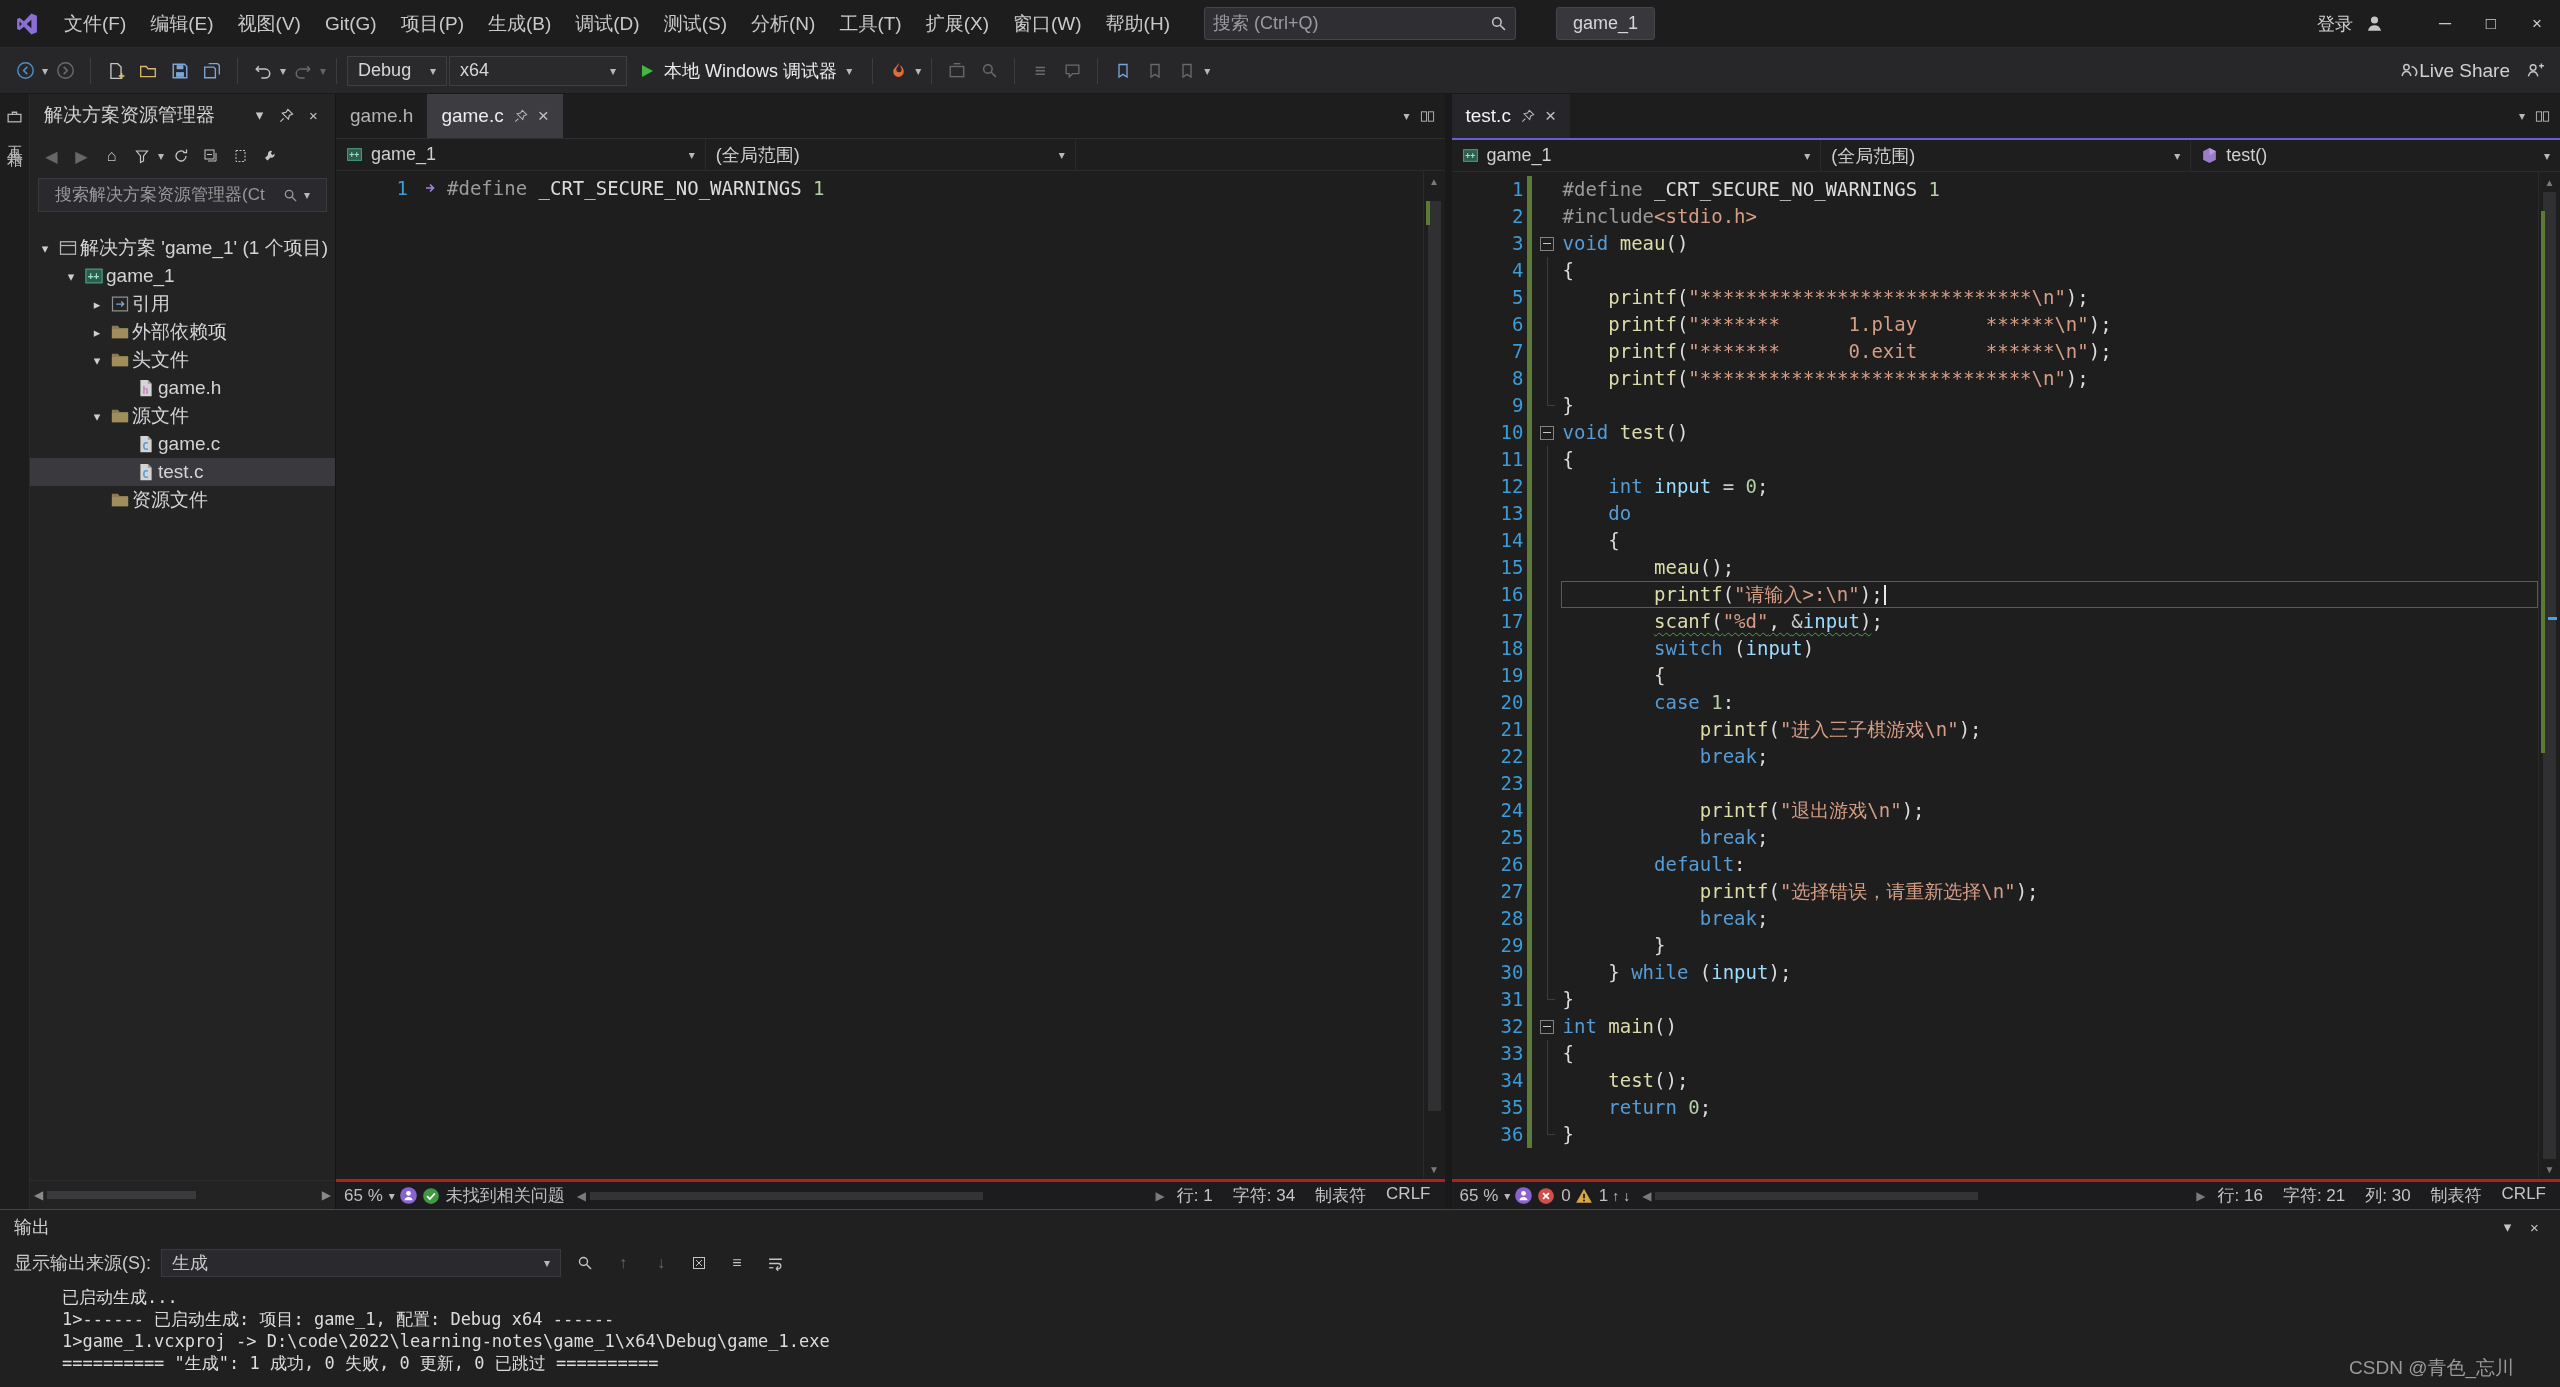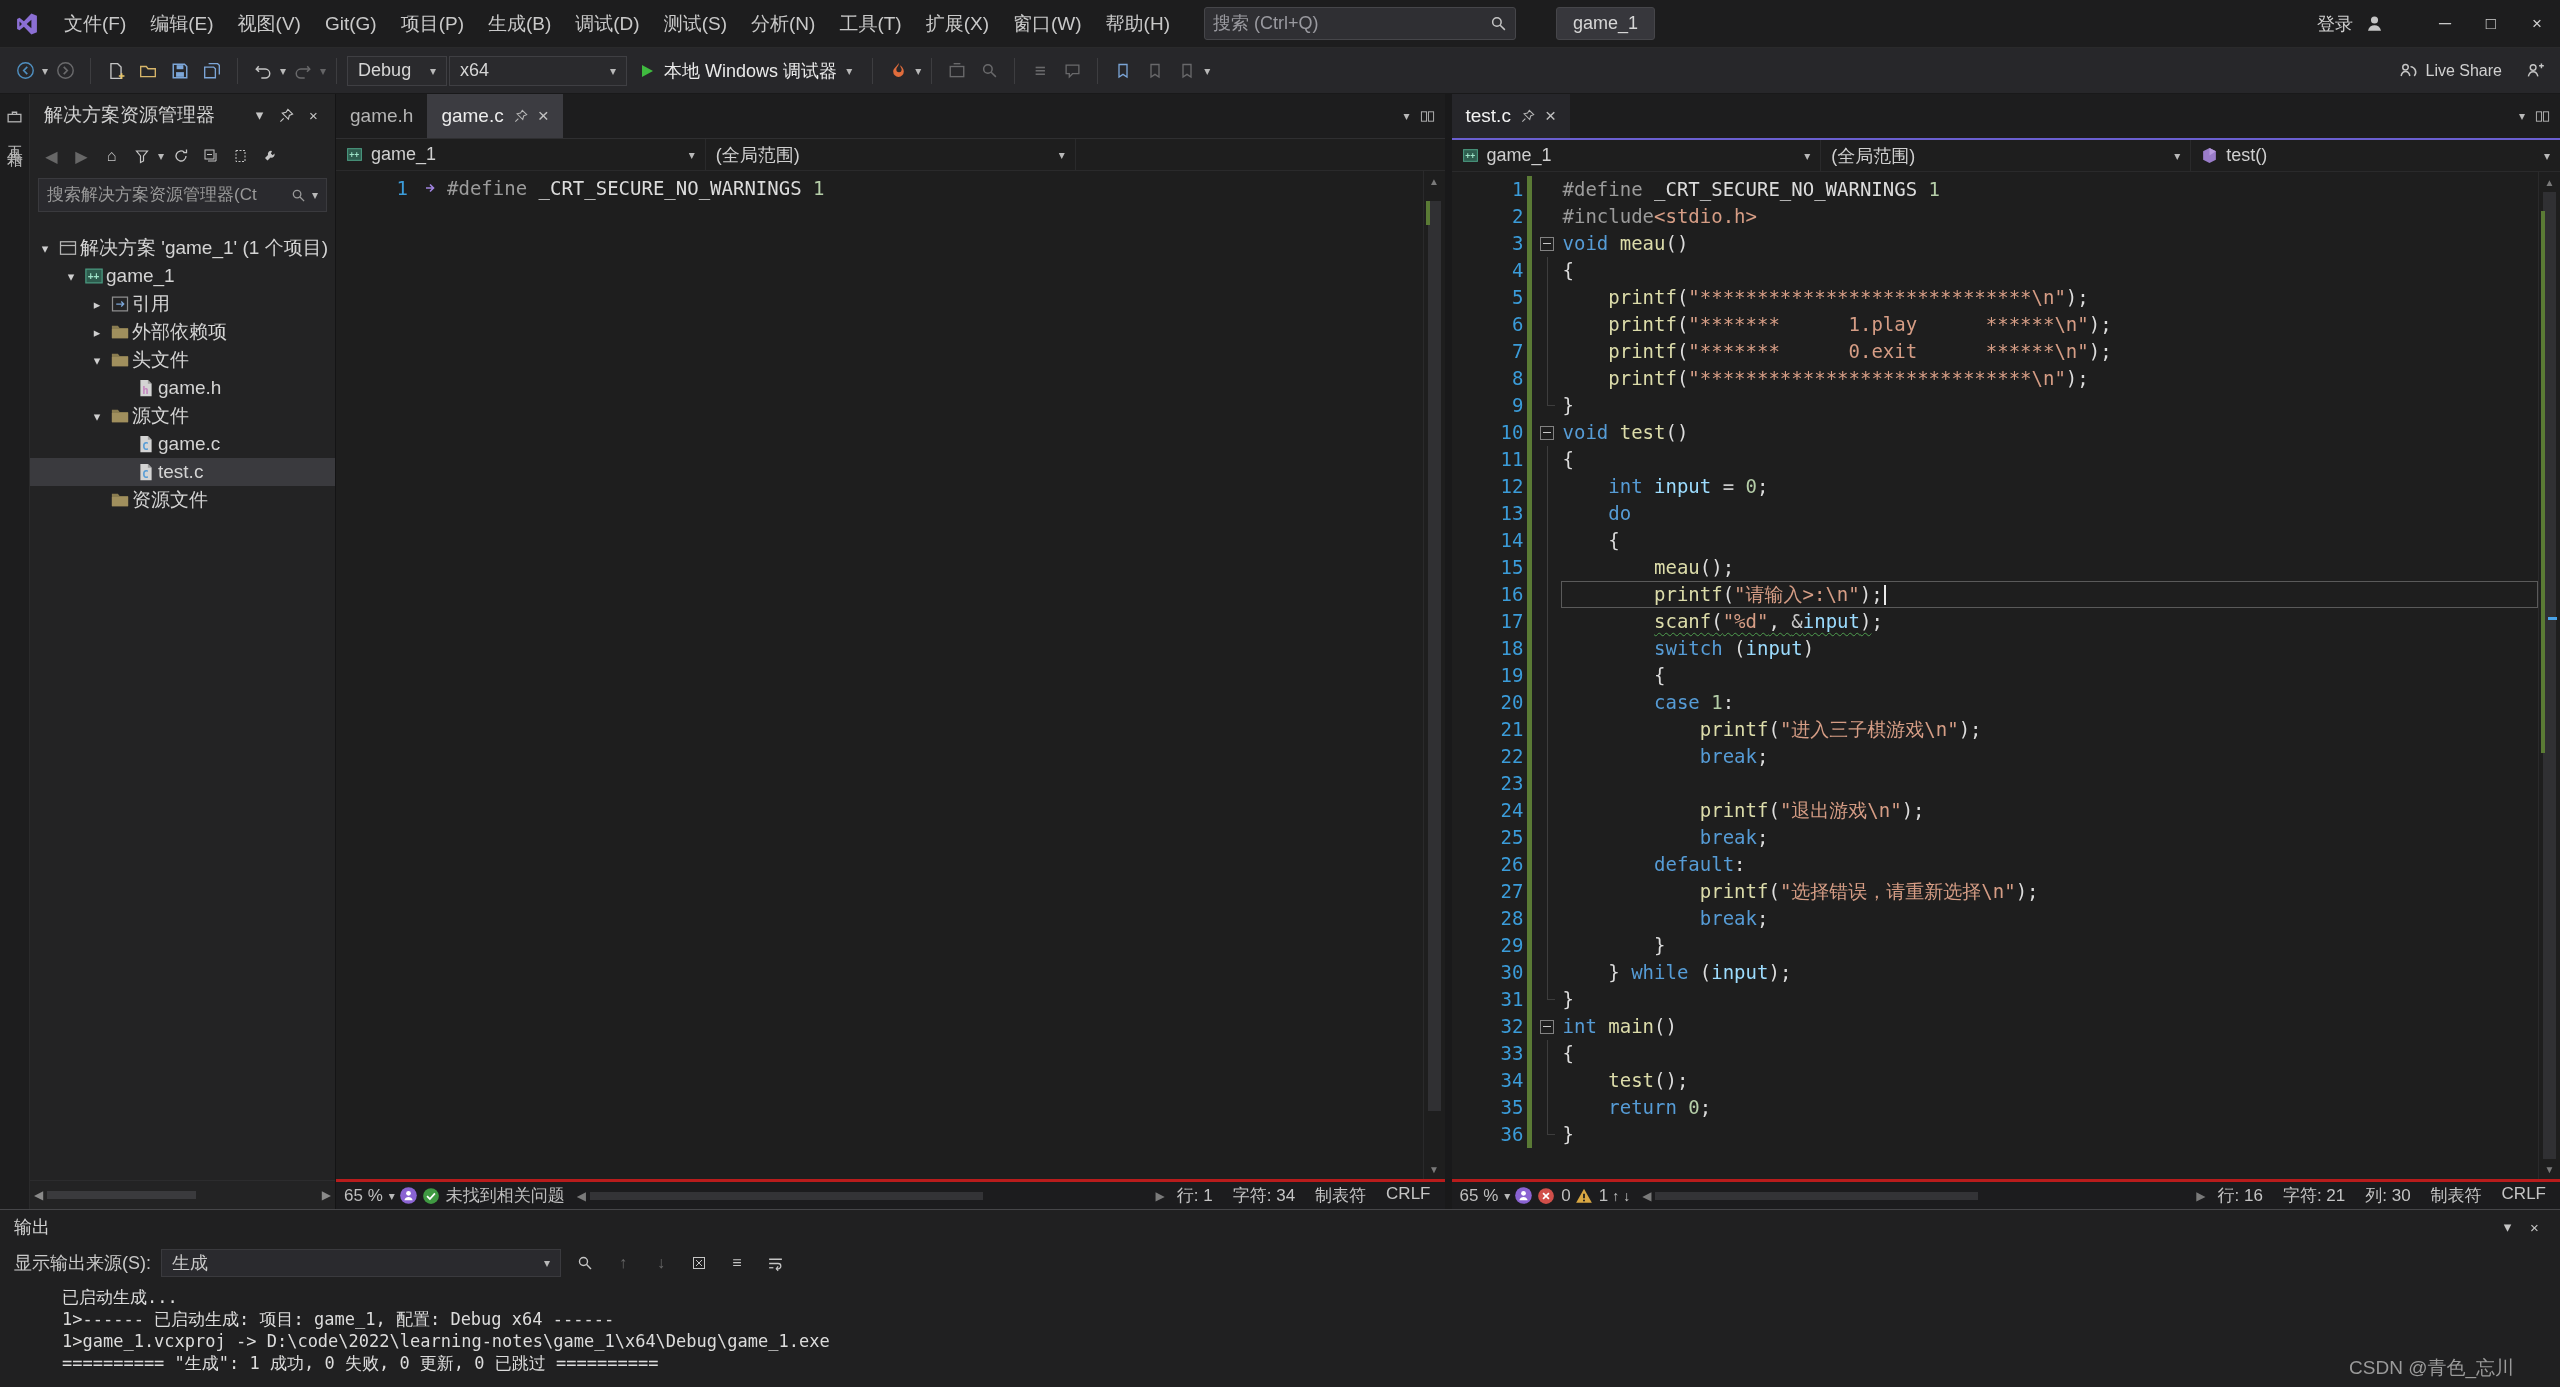--- a/index.html
+++ b/index.html
@@ -25,36 +25,36 @@
 
   
   .toolbar { height:46px; flex:none; background:#27272a; border-bottom:1px solid #19191a; display:flex; align-items:center; padding:0 10px; gap:2px; }
   .tb-icon { min-width:30px; height:32px; display:flex; align-items:center; justify-content:center; color:#c5c5c5; }
   .dim { opacity:.42; }
   .caret { font-size:12px; color:#b9b9b9; }
   .tb-sep { width:1px; height:26px; background:#3d3d40; margin:0 8px; flex:none; }
   .combo { height:30px; display:flex; align-items:center; justify-content:space-between; gap:12px; padding:12px 10px; background:#2a2a2d; border:1px solid #3f3f43; color:#d6d6d6; font-size:18px; }
   .combo.cfg { width:100px; } .combo.plat { width:178px; }
   .run-btn { display:flex; align-items:center; gap:9px; padding:0 10px; height:32px; color:#eaeaea; font-size:18px; }
-  .ls { margin-left:auto; display:flex; align-items:center; gap:8px; color:#d0d0d0; font-size:16px; }
+  .ls { margin-left:auto; display:flex; align-items:center; color:#d0d0d0; font-size:19px; }
 
   
   .main { flex:1; min-height:0; display:flex; background:#1f1f20; }
   .side-strip { width:30px; flex:none; background:#1d1d1e; border-right:1px solid #2a2a2b; padding-top:14px; display:flex; flex-direction:column; align-items:center; }
   .vtab { display:flex; flex-direction:column; align-items:center; gap:8px; color:#b5b5b5; }
   .vtext { writing-mode:vertical-rl; font-size:16px; letter-spacing:3px; }
 
   
   .solution-explorer { width:306px; flex:none; background:#232324; border-right:1px solid #141415; display:flex; flex-direction:column; }
   .panel-header { height:42px; flex:none; display:flex; align-items:center; padding:0 8px 0 14px; font-size:19px; color:#d0d0d0; }
   .panel-header .spacer { flex:1; }
   .ph-icon { width:27px; height:27px; display:flex; align-items:center; justify-content:center; color:#c5c5c5; font-size:15px; }
   .se-toolbar { height:40px; flex:none; display:flex; align-items:center; padding:0 8px; gap:3px; }
   .se-tb-icon { width:27px; height:27px; display:flex; align-items:center; justify-content:center; color:#c5c5c5; font-size:16px; }
-  .se-search { margin:2px 8px 8px; height:34px; flex:none; background:#2a2a2e; border:1px solid #3a3a3e; display:flex; align-items:center; padding:0 8px; gap:6px; }
+  .se-search { margin:2px 8px 8px; height:34px; flex:none; background:#2a2a2e; border:1px solid #3a3a3e; display:flex; align-items:center; padding:0 16px; gap:6px; }
   .se-search input { flex:1; min-width:0; background:transparent; border:none; outline:none; color:#cccccc; font-size:17px; font-family:inherit; }
   .se-search input::placeholder { color:#9a9a9a; }
   .se-tree { flex:1; overflow:hidden; padding-top:14px; }
   .tree-row { height:28px; display:flex; align-items:center; font-size:19px; color:#d4d4d4; white-space:nowrap; }
   .tree-row.selected { background:#3a3a3e; }
   .tr-arrow { width:22px; flex:none; text-align:center; font-size:13px; color:#cfcfcf; }
   .tr-icon { width:24px; flex:none; display:flex; justify-content:center; }
   .tr-label { }
   .se-hscroll { height:29px; flex:none; border-top:1px solid #2c2c2e; display:flex; align-items:center; padding:0 4px; color:#8a8a8a; font-size:12px; gap:4px; }
   .se-track { flex:1; height:12px; position:relative; }

